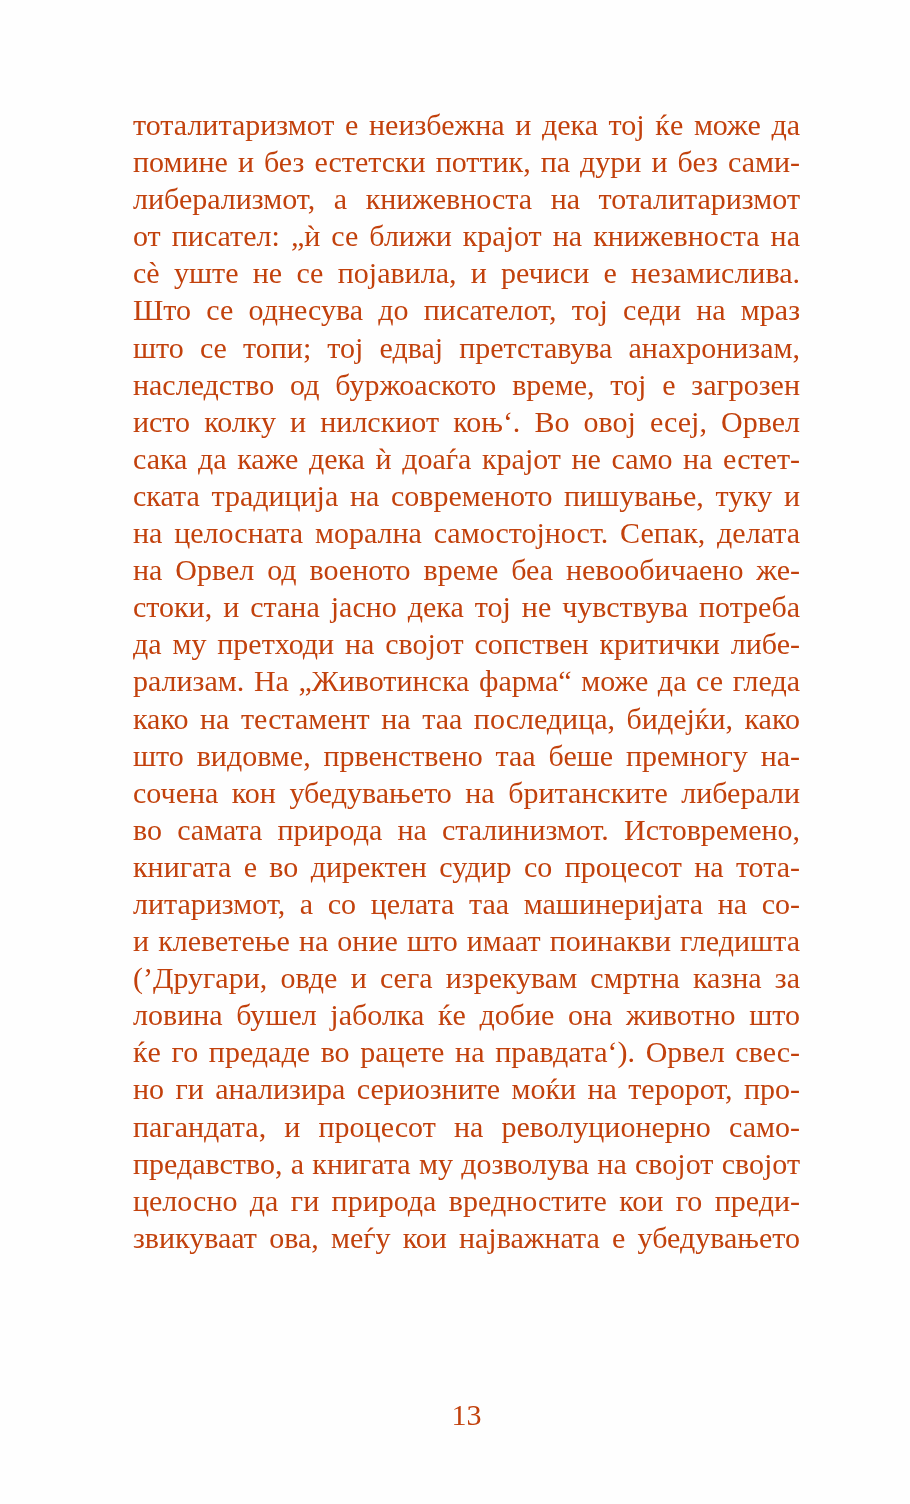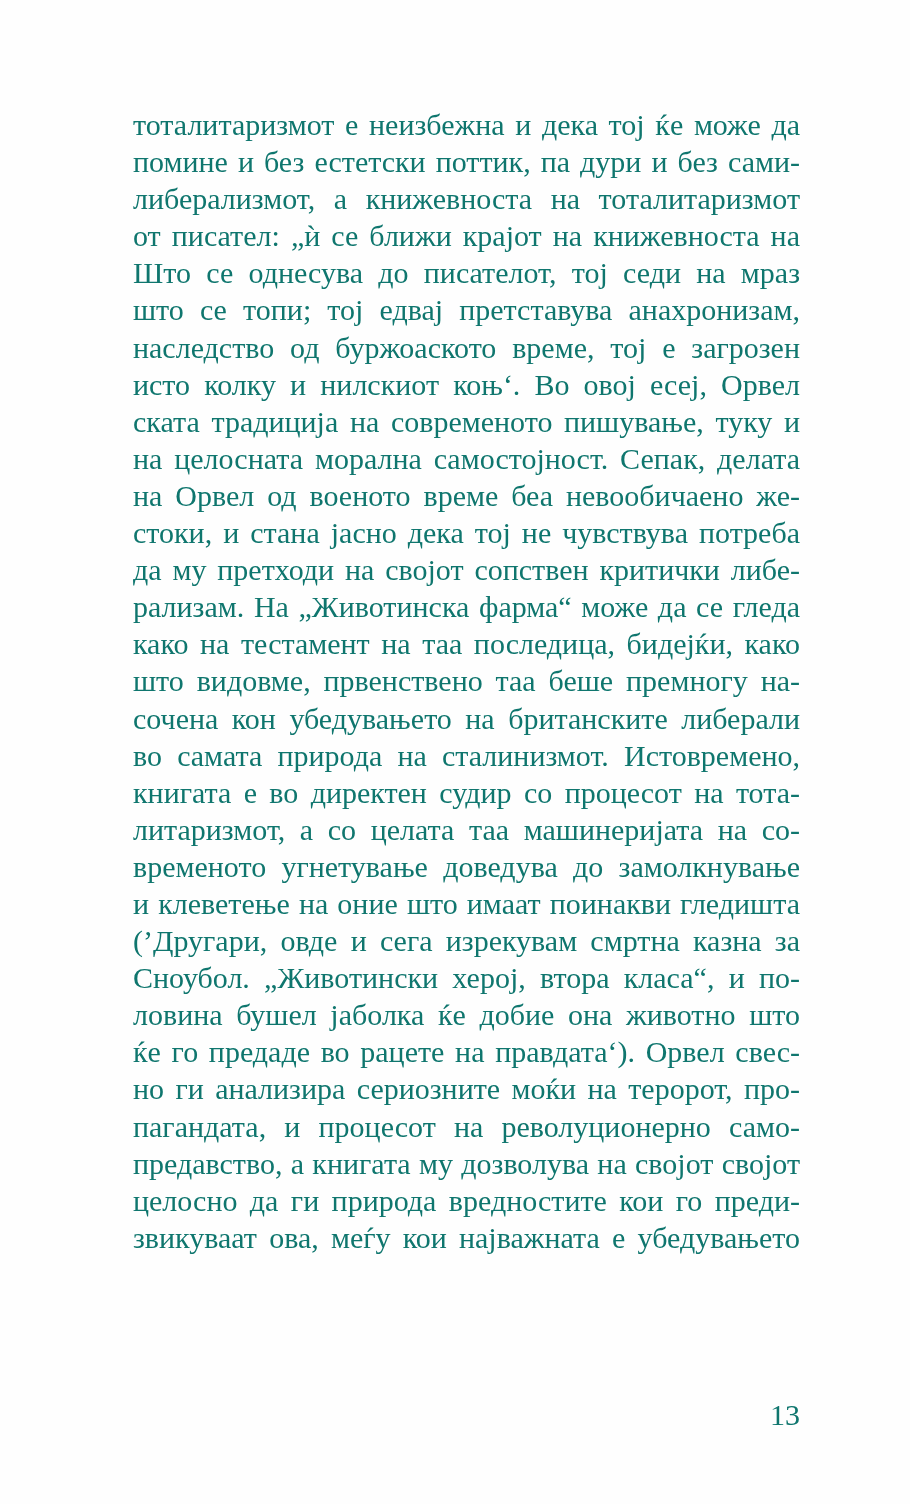--- a/index.html
+++ b/index.html
@@ -27,54 +27,54 @@
   .line {
     text-align: justify;
     text-align-last: justify;
     white-space: normal;
   }
   .page-number {
     position: absolute;
     left: 133px;
     top: 1396px;
     width: 667px;
-    text-align: right;
+    text-align: center;
     font-size: 30px;
     line-height: 37px;
   }
 </style>
 </head>
 <body>
 
-<div class="page" style="background: rgb(254, 254, 254); color: #0f766e;">
+<div class="page" style="background: rgb(254, 254, 254); color: #c2410c;">
   <div class="text-block">
       <div class="line">тоталитаризмот е неизбежна и дека тој ќе може да</div>
       <div class="line">помине и без естетски поттик, па дури и без сами-</div>
       <div class="line">либерализмот, а книжевноста на тоталитаризмот</div>
       <div class="line">от писател: „ѝ се ближи крајот на книжевноста на</div>
+      <div class="line">сѐ уште не се појавила, и речиси е незамислива.</div>
       <div class="line">Што се однесува до писателот, тој седи на мраз</div>
       <div class="line">што се топи; тој едвај претставува анахронизам,</div>
       <div class="line">наследство од буржоаското време, тој е загрозен</div>
       <div class="line">исто колку и нилскиот коњ‘. Во овој есеј, Орвел</div>
+      <div class="line">сака да каже дека ѝ доаѓа крајот не само на естет-</div>
       <div class="line">ската традиција на современото пишување, туку и</div>
       <div class="line">на целосната морална самостојност. Сепак, делата</div>
       <div class="line">на Орвел од военото време беа невообичаено же-</div>
       <div class="line">стоки, и стана јасно дека тој не чувствува потреба</div>
       <div class="line">да му претходи на својот сопствен критички либе-</div>
       <div class="line">рализам. На „Животинска фарма“ може да се гледа</div>
       <div class="line">како на тестамент на таа последица, бидејќи, како</div>
       <div class="line">што видовме, првенствено таа беше премногу на-</div>
       <div class="line">сочена кон убедувањето на британските либерали</div>
       <div class="line">во самата природа на сталинизмот. Истовремено,</div>
       <div class="line">книгата е во директен судир со процесот на тота-</div>
       <div class="line">литаризмот, а со целата таа машинеријата на со-</div>
-      <div class="line">временото угнетување доведува до замолкнување</div>
       <div class="line">и клеветење на оние што имаат поинакви гледишта</div>
       <div class="line">(’Другари, овде и сега изрекувам смртна казна за</div>
-      <div class="line">Сноубол. „Животински херој, втора класа“, и по-</div>
       <div class="line">ловина бушел јаболка ќе добие она животно што</div>
       <div class="line">ќе го предаде во рацете на правдата‘). Орвел свес-</div>
       <div class="line">но ги анализира сериозните моќи на теророт, про-</div>
       <div class="line">пагандата, и процесот на револуционерно само-</div>
       <div class="line">предавство, а книгата му дозволува на својот својот</div>
       <div class="line">целосно да ги природа вредностите кои го преди-</div>
       <div class="line">звикуваат ова, меѓу кои најважната е убедувањето</div>
     </div>
   <div class="page-number">13</div>
 </div>

